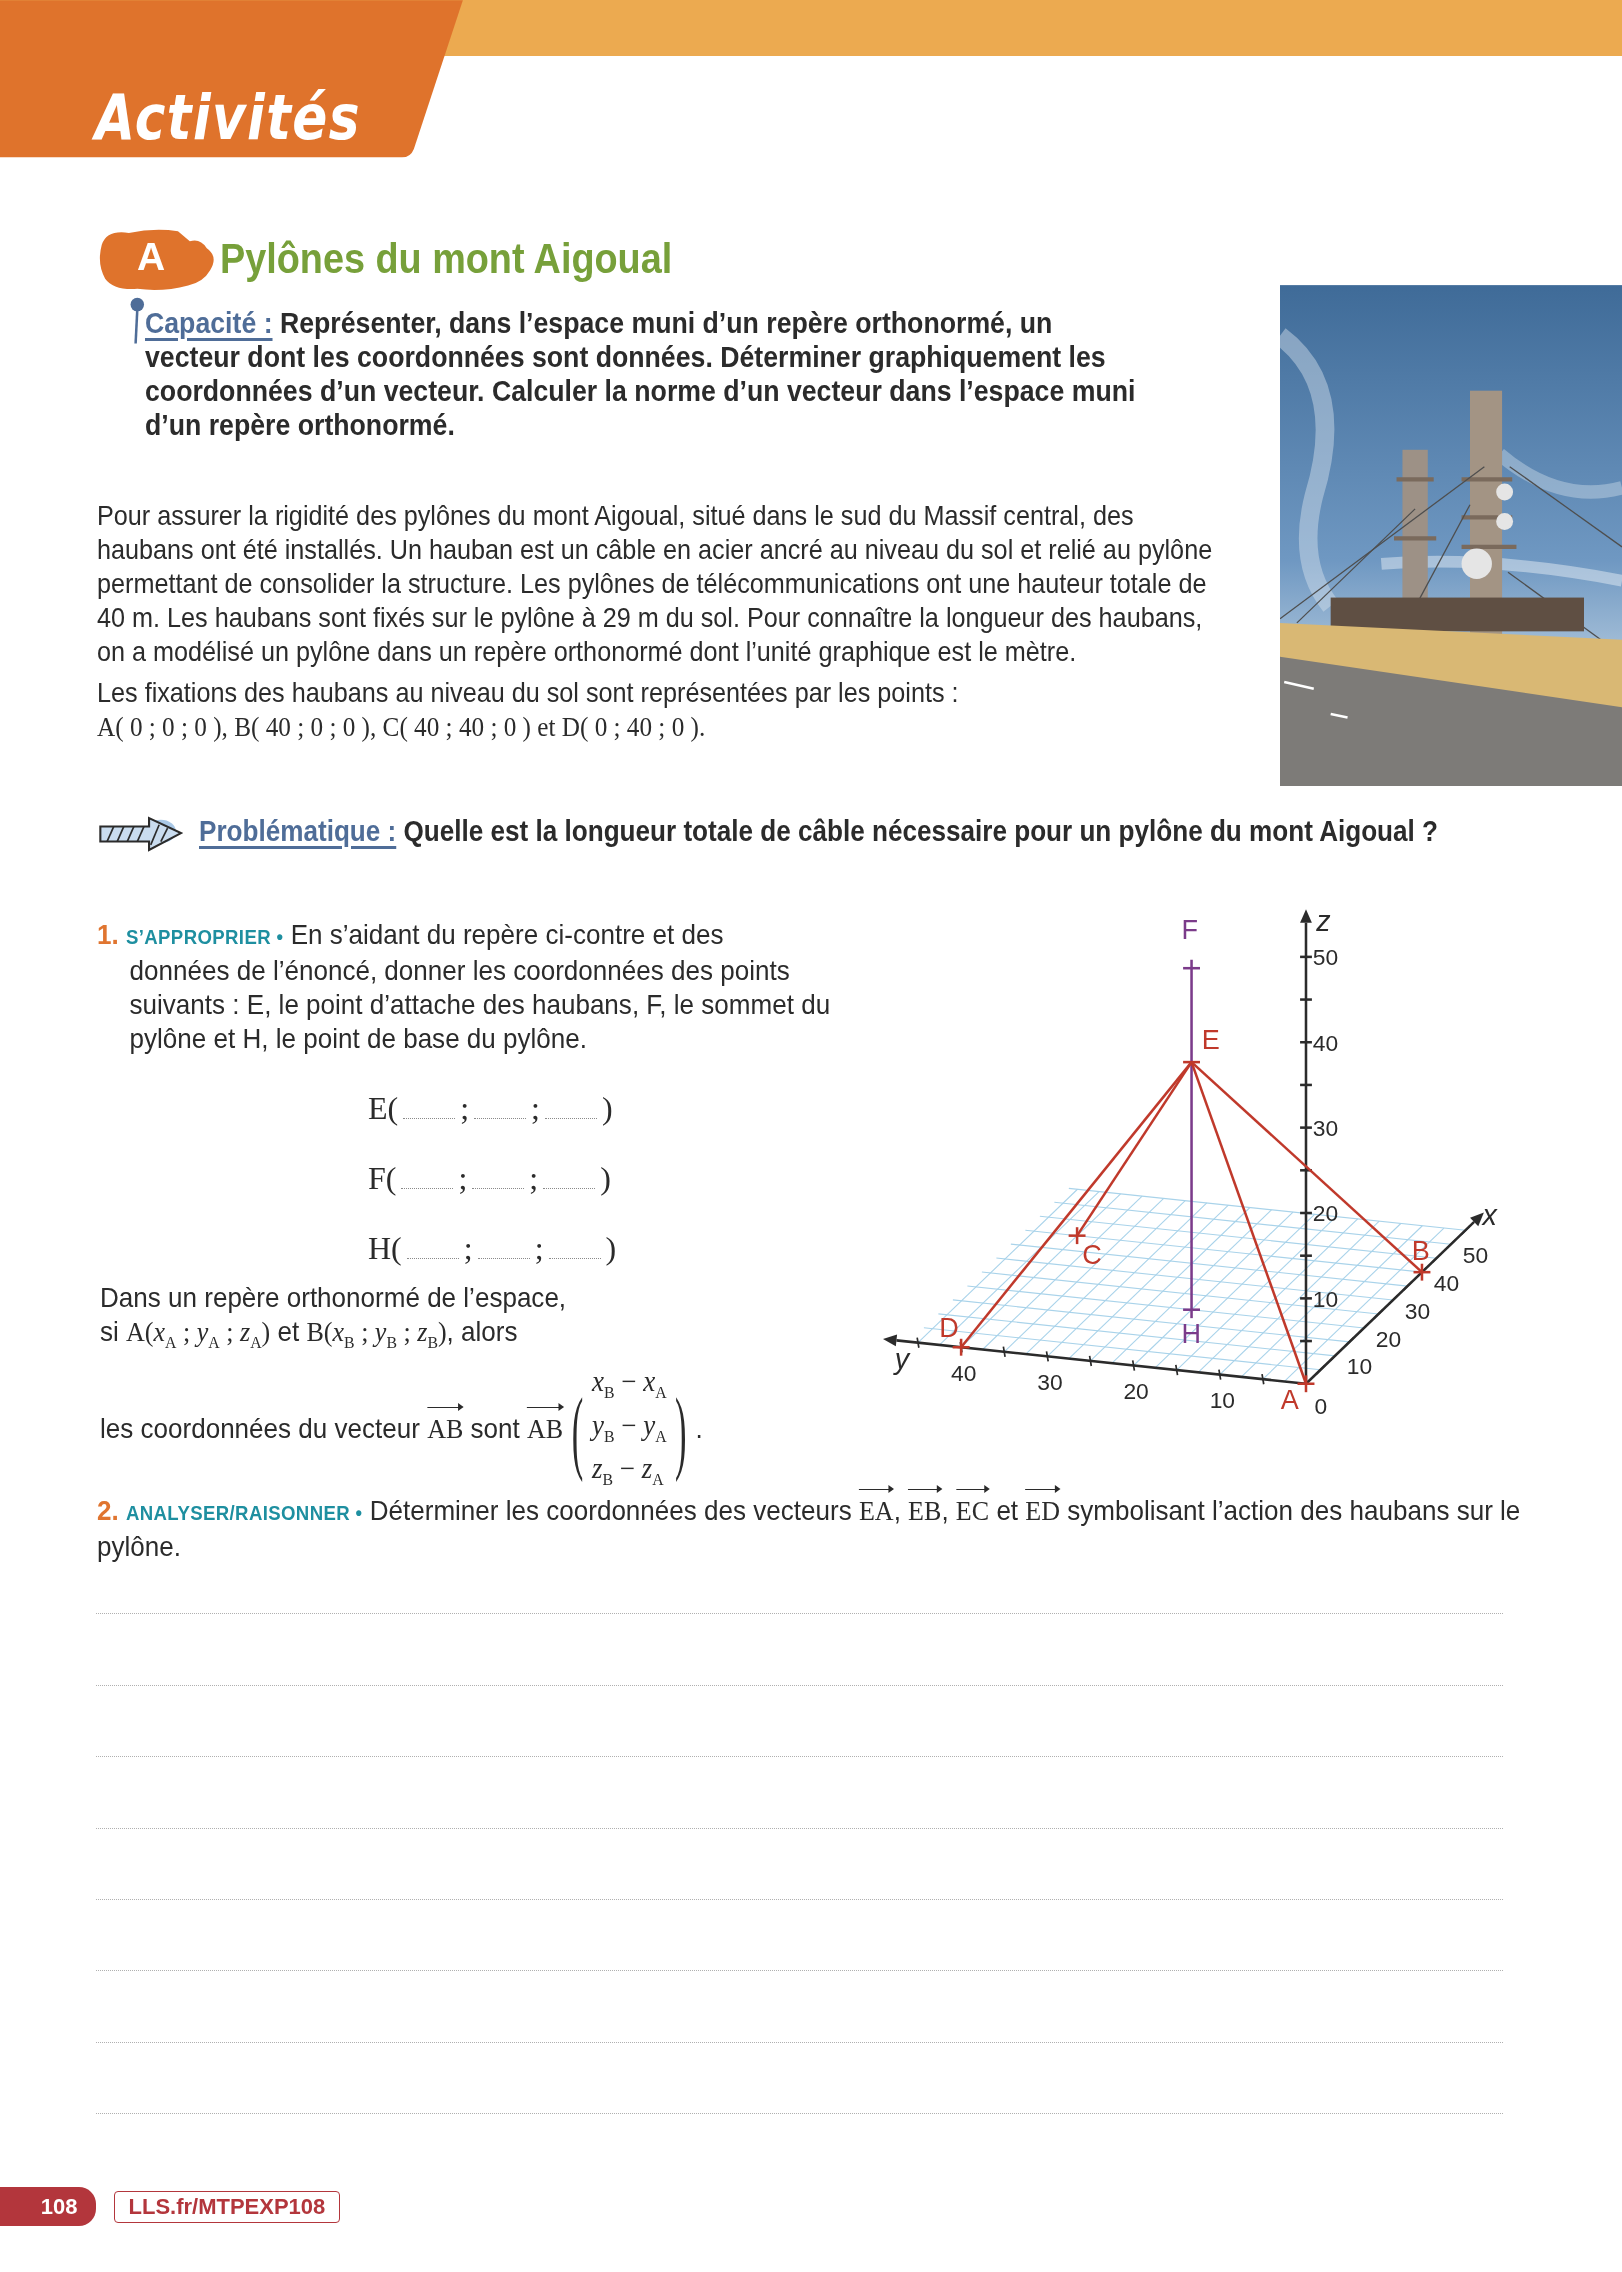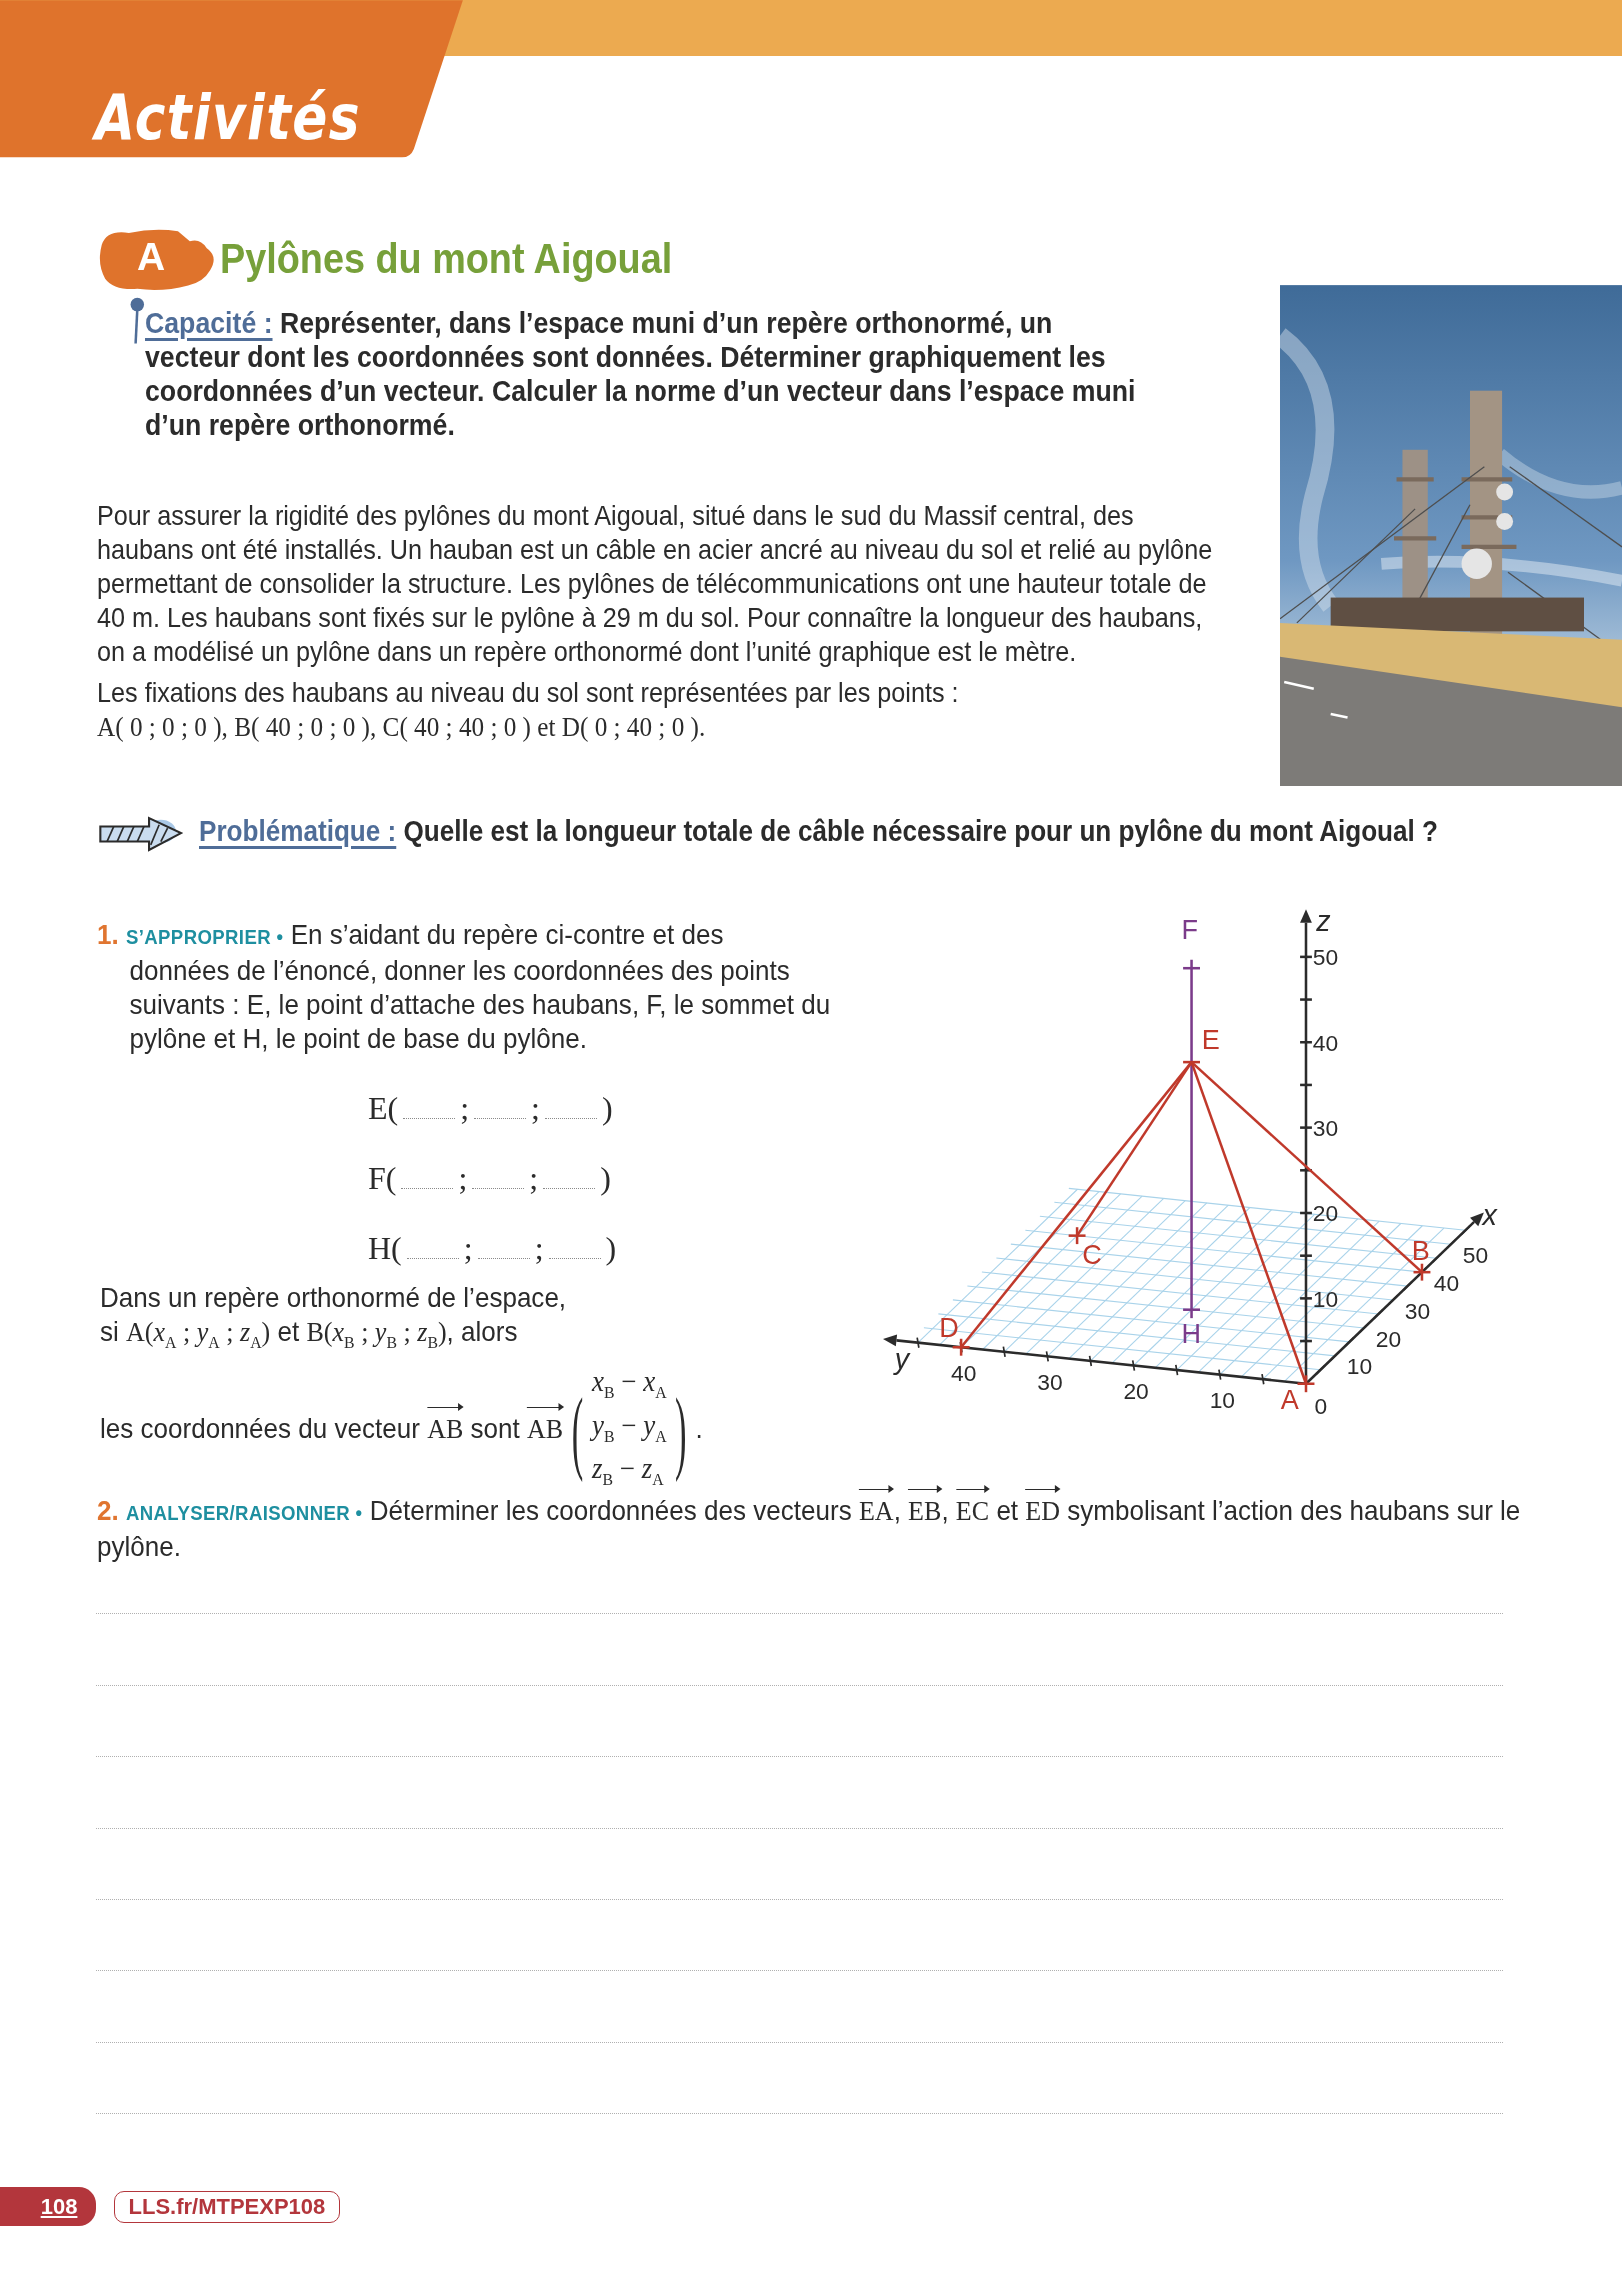--- a/index.html
+++ b/index.html
@@ -58,23 +58,23 @@
   .sub { font-size: 17px; vertical-align: -6.8px; }
   .it { font-style: italic; }
 
   .q2 { position: absolute; left: 97px; top: 1494px; width: 1564px; font-size: 28px; line-height: 34px;
         transform: scaleX(0.93); transform-origin: left top; }
 
   .answer-line { position: absolute; left: 96px; width: 1407px; border-top: 1.7px dotted #b0b0b0; height: 0; }
 
   .footer-page { position: absolute; left: 0; top: 2187px; width: 96px; height: 39px; background: #b3363c;
                  border-radius: 0 17px 17px 0; }
-  .footer-page span { position: absolute; right: 18.6px; top: 6.8px; color: #fff; font-size: 22px; font-weight: bold; text-decoration: underline; }
+  .footer-page span { position: absolute; right: 18.6px; top: 6.8px; color: #fff; font-size: 22px; font-weight: bold; }
   .footer-link { position: absolute; left: 114px; top: 2191px; height: 30px; padding: 0 13.5px; border: 1.7px solid #b3363c;
-                 border-radius: 10px; color: #b3363c; font-size: 22px; font-weight: bold; line-height: 30px; }
+                 border-radius: 4px; color: #b3363c; font-size: 22px; font-weight: bold; line-height: 30px; }
 
   .diagram { position: absolute; left: 0; top: 0; pointer-events: none; }
   .diagram text { font-family: "Liberation Sans", sans-serif; }
 </style>
 </head>
 <body>
 
 <div class="header-band"></div>
 <div class="header-tab">
   <svg width="473" height="161" viewBox="0 0 560 190">

